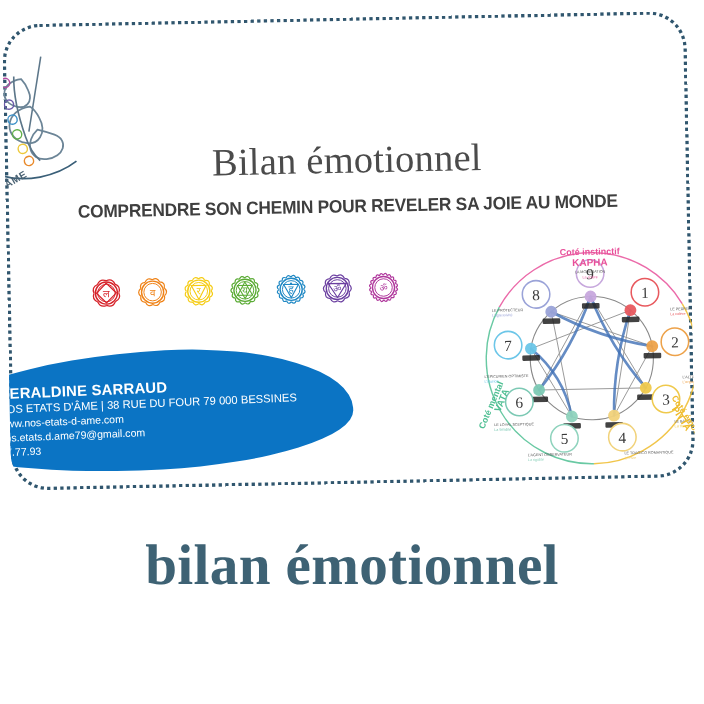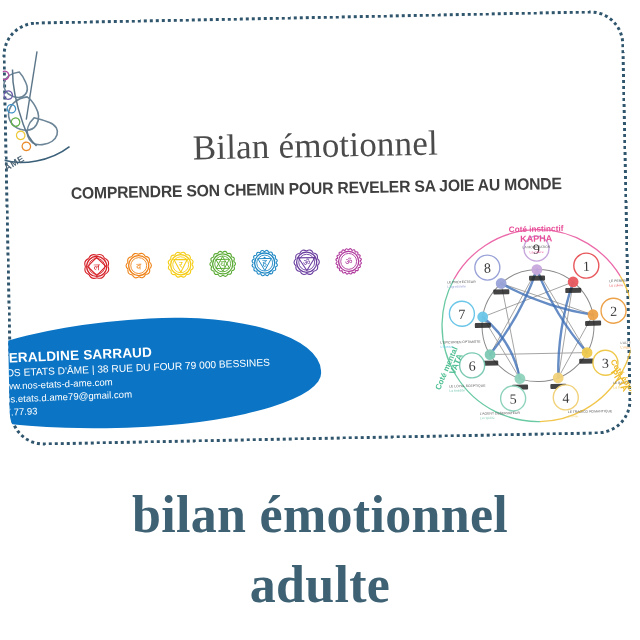--- a/index.html
+++ b/index.html
@@ -339,14 +339,13 @@
           <text x="192" y="172" text-anchor="middle" font-size="8" fill="#efbb2a" font-family="&quot;Liberation Sans&quot;, sans-serif" font-weight="bold" transform="rotate(58 192 172)">Coté émotionnel</text>
           <text x="182" y="166" text-anchor="middle" font-size="8.6" fill="#efbb2a" font-family="&quot;Liberation Sans&quot;, sans-serif" font-weight="bold" transform="rotate(58 182 166)">PITTA</text>
         </svg>
       </div>
 
   </div>
 </div>
 
 <div id="bottom-title">
   <div>bilan émotionnel</div>
-  <div>adulte</div>
 </div>
 
 </body></html>

